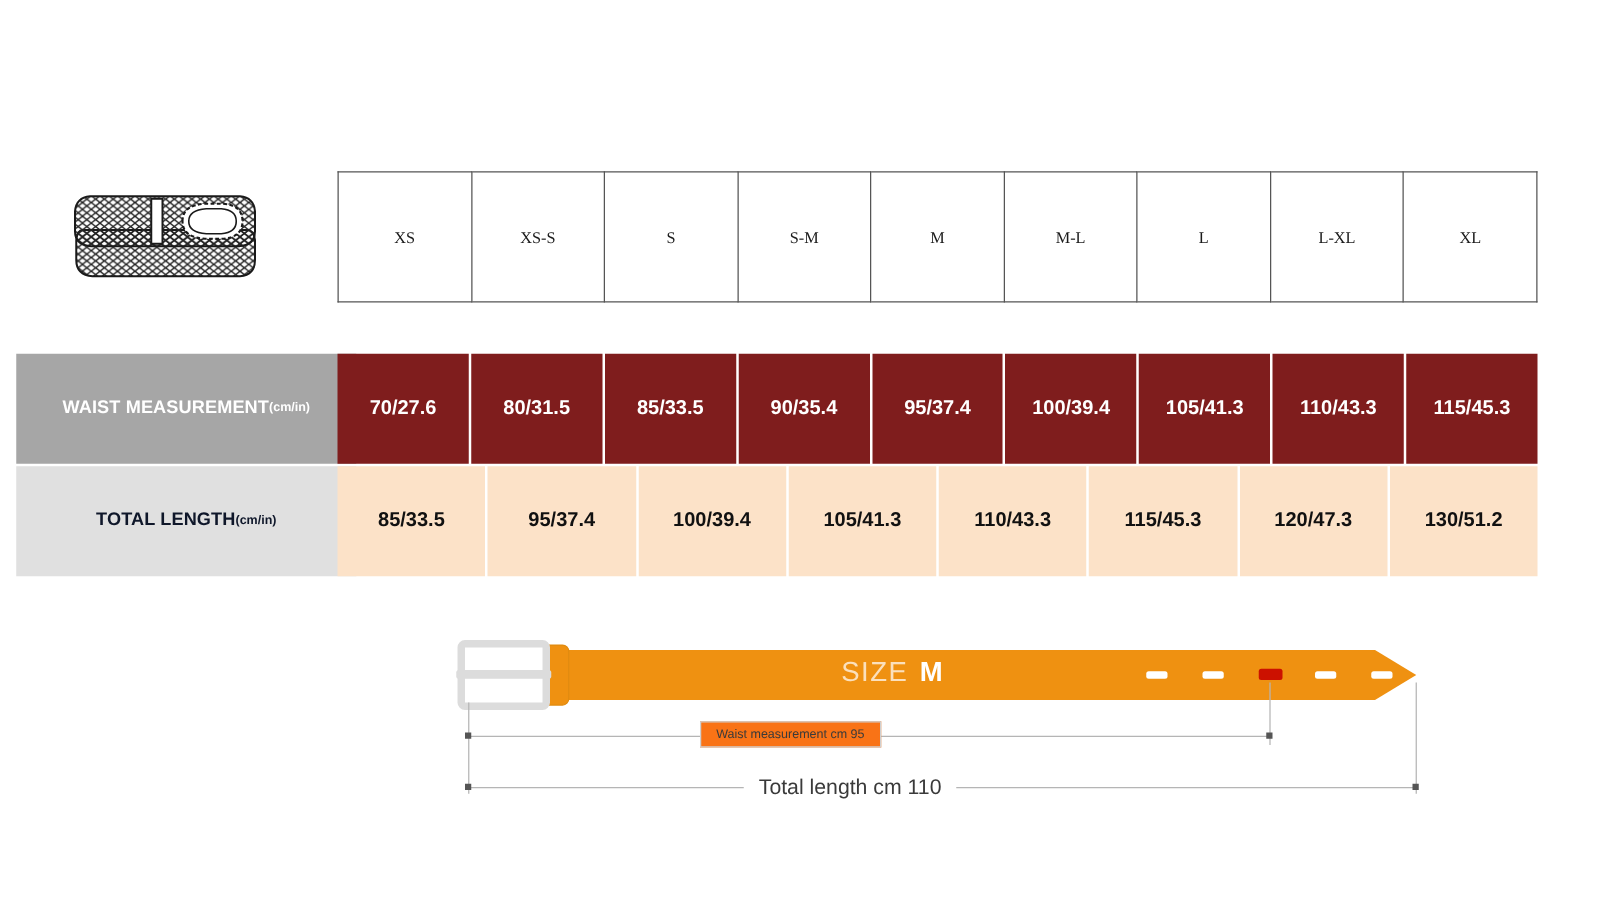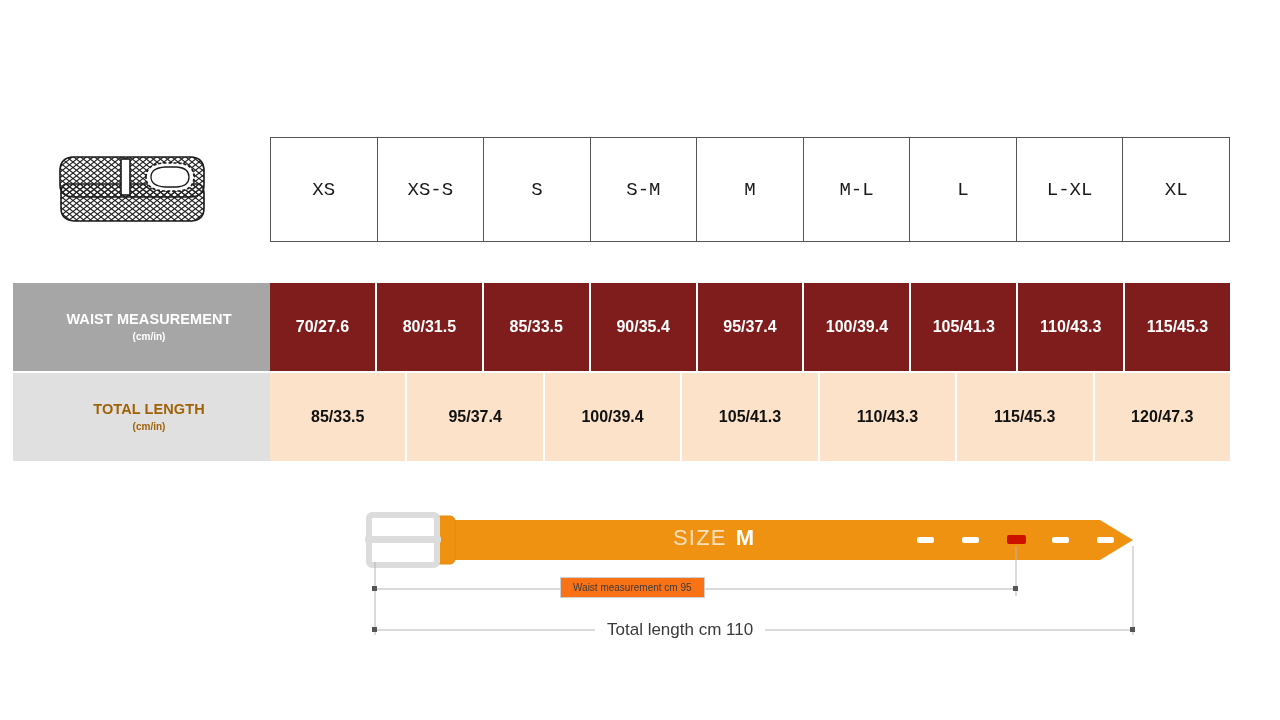--- a/index.html
+++ b/index.html
@@ -31,55 +31,55 @@
     top: 137px;
     width: 960px;
     height: 105px;
     border-collapse: collapse;
     table-layout: fixed;
   }
   #size-header-table td {
     border: 1px solid #555555;
     text-align: center;
     vertical-align: middle;
-    font-size: 19px;
+    font-size: 13px;
     color: #1a1a1a;
-    font-family: Liberation Mono, monospace;
+    font-family: Liberation Serif, serif;
   }
 
   
   .meas-row {
     position: absolute;
     left: 0;
     width: 1280px;
     height: 88px;
   }
   #waist-row { top: 283px; }
   #length-row { top: 373px; }
 
   .row-label {
     position: absolute;
     left: 13px;
     top: 0;
     width: 272px;
     height: 88px;
     display: flex;
-    flex-direction: column;
+    flex-direction: row;
     align-items: center;
     justify-content: center;
     text-align: center;
     line-height: 1.35;
   }
   #waist-label {
     background: #a6a6a6;
     color: #ffffff;
   }
   #length-label {
     background: #e0e0e0;
-    color: #a16207;
+    color: #0f172a;
   }
   .row-label .label-main {
     font-size: 14.5px;
     font-weight: bold;
     letter-spacing: 0.1px;
   }
   .row-label .label-sub {
     font-size: 10px;
     font-weight: bold;
   }
@@ -220,20 +220,21 @@
     <span class="label-sub">(cm/in)</span>
   </div>
   <div class="cells">
     <div class="cell">85/33.5</div>
     <div class="cell">95/37.4</div>
     <div class="cell">100/39.4</div>
     <div class="cell">105/41.3</div>
     <div class="cell">110/43.3</div>
     <div class="cell">115/45.3</div>
     <div class="cell">120/47.3</div>
+    <div class="cell">130/51.2</div>
   </div>
 </div>
 
 <div id="belt-diagram">
   <svg viewBox="0 0 800 160" width="800" height="160">
 
     <path d="M55 20 L745 20 L778 40 L745 60 L55 60 Z" fill="#ef9111"></path>
 
     <rect x="78" y="16" width="22" height="48" rx="5" fill="#ef9111" stroke="#e08b10" stroke-width="1"></rect>
 

